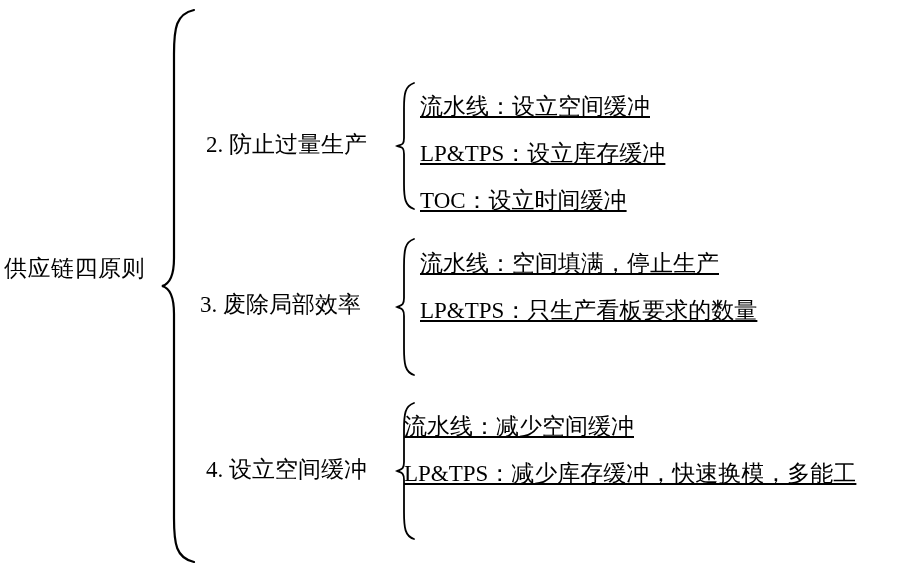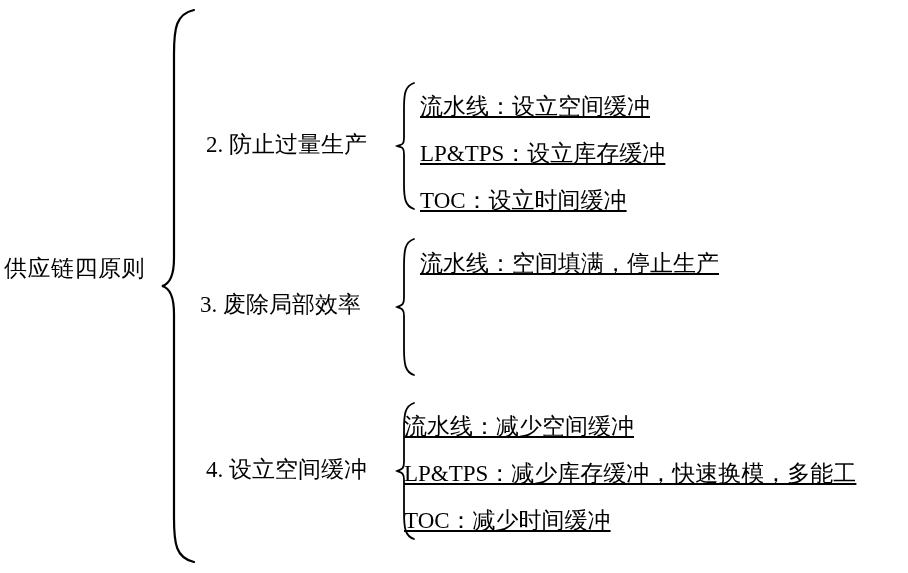--- a/index.html
+++ b/index.html
@@ -110,30 +110,30 @@
     <span class="l1-num">3.</span>
     <span>废除局部效率</span>
   </div>
   <div class="brace-inner bi-3">
     <svg width="22" height="138" viewBox="0 0 22 138" preserveAspectRatio="none">
       <path d="M18 1 C9 4 8 12 8 28 L8 60 C8 68 5 67 1 69 C5 71 8 70 8 78 L8 110 C8 126 9 134 18 137" fill="none" stroke="#000000" stroke-width="1.8" stroke-linecap="round"></path>
     </svg>
   </div>
   <div class="l2group g3">
     <div class="row">流水线：空间填满，停止生产</div>
+    <div class="row">LP&amp;TPS：只生产看板要求的数量</div>
   </div>
 
   <div class="l1 l1-4">
     <span class="l1-num">4.</span>
     <span>设立空间缓冲</span>
   </div>
   <div class="brace-inner bi-4">
     <svg width="22" height="138" viewBox="0 0 22 138" preserveAspectRatio="none">
       <path d="M18 1 C9 4 8 12 8 28 L8 60 C8 68 5 67 1 69 C5 71 8 70 8 78 L8 110 C8 126 9 134 18 137" fill="none" stroke="#000000" stroke-width="1.8" stroke-linecap="round"></path>
     </svg>
   </div>
   <div class="l2group g4">
     <div class="row">流水线：减少空间缓冲</div>
     <div class="row">LP&amp;TPS：减少库存缓冲，快速换模，多能工</div>
-    <div class="row">TOC：减少时间缓冲</div>
   </div>
 
 </div>
 
 </body></html>

